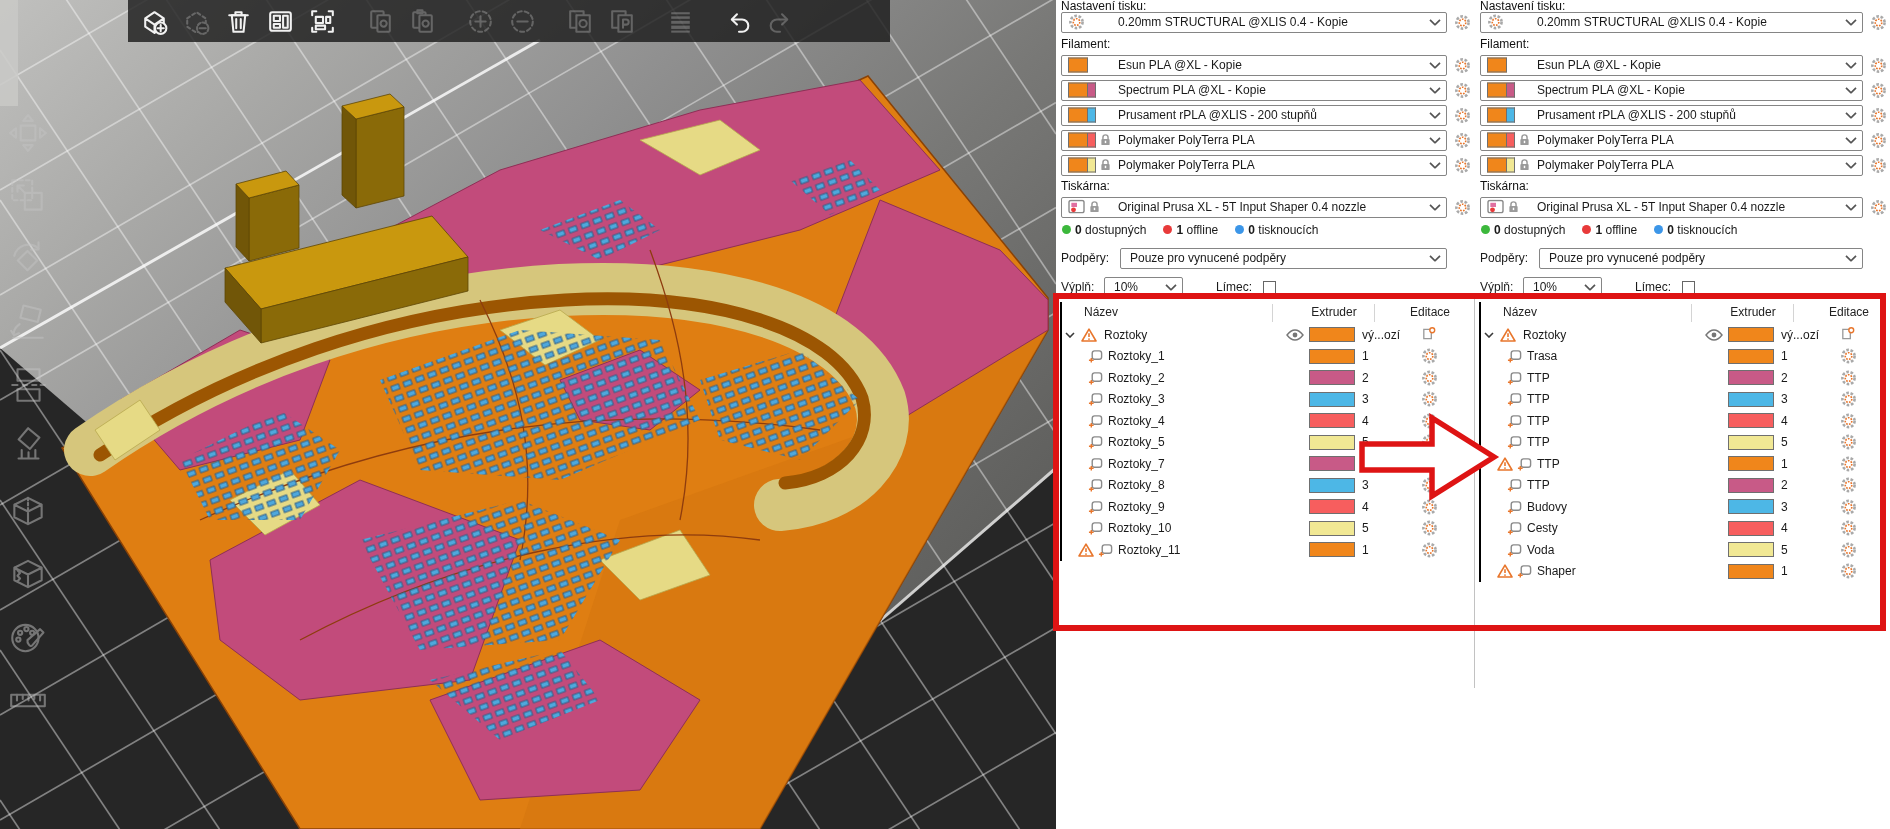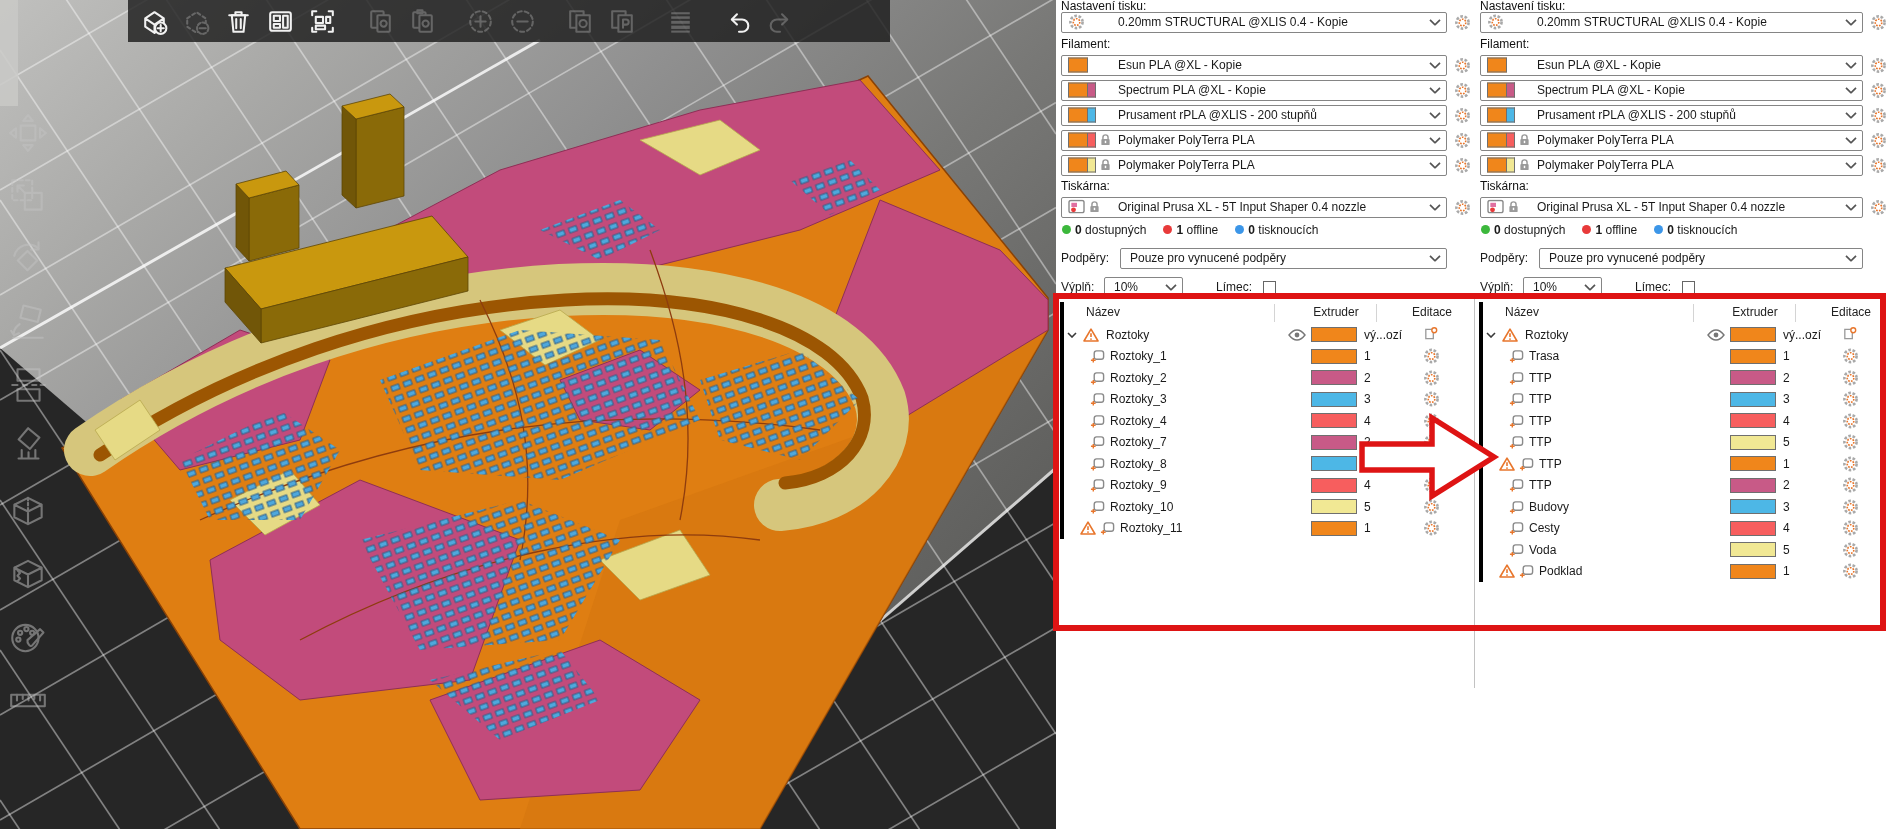--- a/index.html
+++ b/index.html
@@ -47,21 +47,21 @@
   .lk{line-height:0}
   .status-row{position:absolute;left:6px;height:13px;display:flex;align-items:center;font-size:12px}
   .status-row .st{display:flex;align-items:center;margin-right:17px}
   .status-row .dot{width:9px;height:9px;border-radius:50%;margin-right:4px}
   .inl-label{flex:0 0 auto;font-size:12px}
   .inl-label.w52{width:52px}
   .inl-label.brim{margin-left:26px}
   .checkbox{width:13px;height:13px;border:1px solid #666;background:#fff;margin-left:4px}
 
   
-  .list{position:absolute;left:4px;right:2px;top:302px;border-left:4px solid #000000}
+  .list{position:absolute;left:4px;right:2px;top:302px;border-left:2px solid #000000}
   .lhead{position:relative;height:22px;font-size:12px;color:#222}
   .lhead .c-name{position:absolute;left:22px;top:3px}
   .lhead .c-ext{position:absolute;left:222px;width:100px;top:3px;text-align:center}
   .lhead .c-edit{position:absolute;left:330px;width:76px;top:3px;text-align:center}
   .lhead .vsep{position:absolute;top:2px;width:1px;height:18px;background:#d4d4d4}
   .lrow{position:relative;height:21.5px;font-size:12px}
   .lrow .ic{position:absolute;top:50%;transform:translateY(-50%);line-height:0}
   .lrow .rname{position:absolute;top:50%;transform:translateY(-50%);white-space:nowrap}
   .lrow .eswatch{position:absolute;left:247px;top:3px;width:46px;height:15px;border:1px solid #6f6f6f}
   .lrow .eval{position:absolute;left:300px;top:50%;transform:translateY(-50%)}
@@ -568,20 +568,33 @@
           <span class="ic edit"><svg viewBox="0 0 17 17" width="17" height="17">
               <circle cx="8.5" cy="8.5" r="6.1" fill="none" stroke="#a9a9a9" stroke-width="2.6" stroke-dasharray="2.6 1.7"></circle>
               <circle cx="8.5" cy="8.5" r="3.3" fill="none" stroke="#e8762c" stroke-width="1.6" stroke-dasharray="1.7 1.2"></circle>
             </svg></span>
         </div>
         <div class="lrow">
           <span class="ic" style="left:26px"><svg viewBox="0 0 16 16" width="15" height="15">
               <rect x="4.5" y="2.5" width="10" height="9" rx="2.5" fill="none" stroke="#8a8a8a" stroke-width="1.5"></rect>
               <path d="M3.5 10v5M1 12.5h5" stroke="#e8762c" stroke-width="1.5"></path>
             </svg></span>
+          <span class="rname" style="left:46px">Roztoky_5</span>
+          <span class="eswatch" style="background:#F1E894"></span>
+          <span class="eval">5</span>
+          <span class="ic edit"><svg viewBox="0 0 17 17" width="17" height="17">
+              <circle cx="8.5" cy="8.5" r="6.1" fill="none" stroke="#a9a9a9" stroke-width="2.6" stroke-dasharray="2.6 1.7"></circle>
+              <circle cx="8.5" cy="8.5" r="3.3" fill="none" stroke="#e8762c" stroke-width="1.6" stroke-dasharray="1.7 1.2"></circle>
+            </svg></span>
+        </div>
+        <div class="lrow">
+          <span class="ic" style="left:26px"><svg viewBox="0 0 16 16" width="15" height="15">
+              <rect x="4.5" y="2.5" width="10" height="9" rx="2.5" fill="none" stroke="#8a8a8a" stroke-width="1.5"></rect>
+              <path d="M3.5 10v5M1 12.5h5" stroke="#e8762c" stroke-width="1.5"></path>
+            </svg></span>
           <span class="rname" style="left:46px">Roztoky_7</span>
           <span class="eswatch" style="background:#C85A87"></span>
           <span class="eval">2</span>
           <span class="ic edit"><svg viewBox="0 0 17 17" width="17" height="17">
               <circle cx="8.5" cy="8.5" r="6.1" fill="none" stroke="#a9a9a9" stroke-width="2.6" stroke-dasharray="2.6 1.7"></circle>
               <circle cx="8.5" cy="8.5" r="3.3" fill="none" stroke="#e8762c" stroke-width="1.6" stroke-dasharray="1.7 1.2"></circle>
             </svg></span>
         </div>
         <div class="lrow">
           <span class="ic" style="left:26px"><svg viewBox="0 0 16 16" width="15" height="15">
@@ -979,21 +992,21 @@
         <div class="lrow">
           <span class="ic" style="left:16px"><svg viewBox="0 0 16 14" width="16" height="14">
               <path d="M8 1.2 15 13H1Z" fill="none" stroke="#e8762c" stroke-width="1.6" stroke-linejoin="round"></path>
               <path d="M8 5.2v3.8" stroke="#e8762c" stroke-width="1.6"></path>
               <circle cx="8" cy="11.1" r=".9" fill="#e8762c"></circle>
             </svg></span>
           <span class="ic" style="left:36px"><svg viewBox="0 0 16 16" width="15" height="15">
               <rect x="4.5" y="2.5" width="10" height="9" rx="2.5" fill="none" stroke="#8a8a8a" stroke-width="1.5"></rect>
               <path d="M3.5 10v5M1 12.5h5" stroke="#e8762c" stroke-width="1.5"></path>
             </svg></span>
-          <span class="rname" style="left:56px">Podklad</span>
+          <span class="rname" style="left:56px">Shaper</span>
           <span class="eswatch" style="background:#F0861B"></span>
           <span class="eval">1</span>
           <span class="ic edit"><svg viewBox="0 0 17 17" width="17" height="17">
               <circle cx="8.5" cy="8.5" r="6.1" fill="none" stroke="#a9a9a9" stroke-width="2.6" stroke-dasharray="2.6 1.7"></circle>
               <circle cx="8.5" cy="8.5" r="3.3" fill="none" stroke="#e8762c" stroke-width="1.6" stroke-dasharray="1.7 1.2"></circle>
             </svg></span>
         </div>
       </div>
     </div>
 

